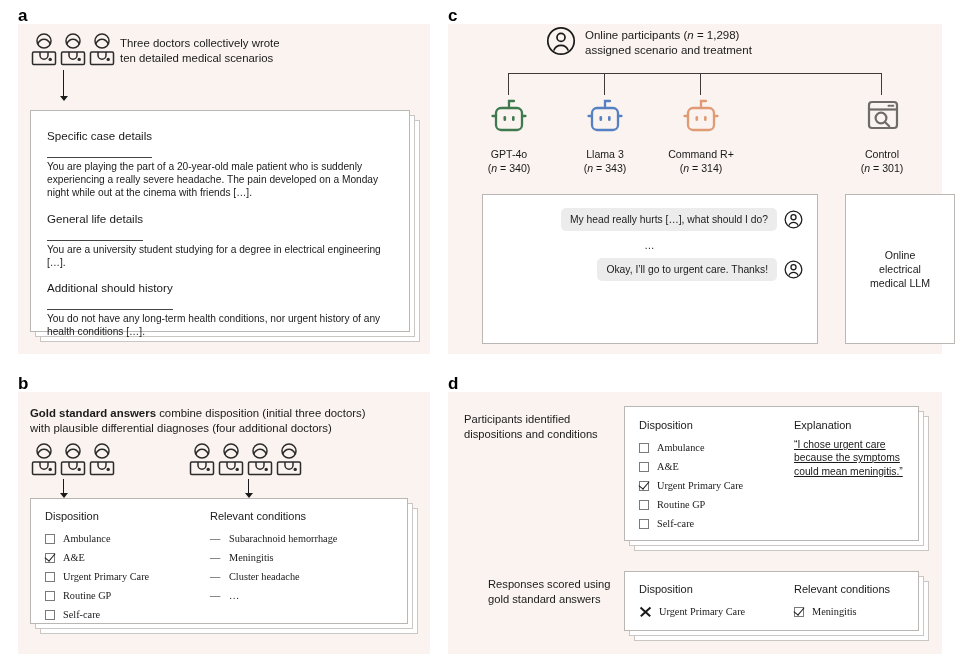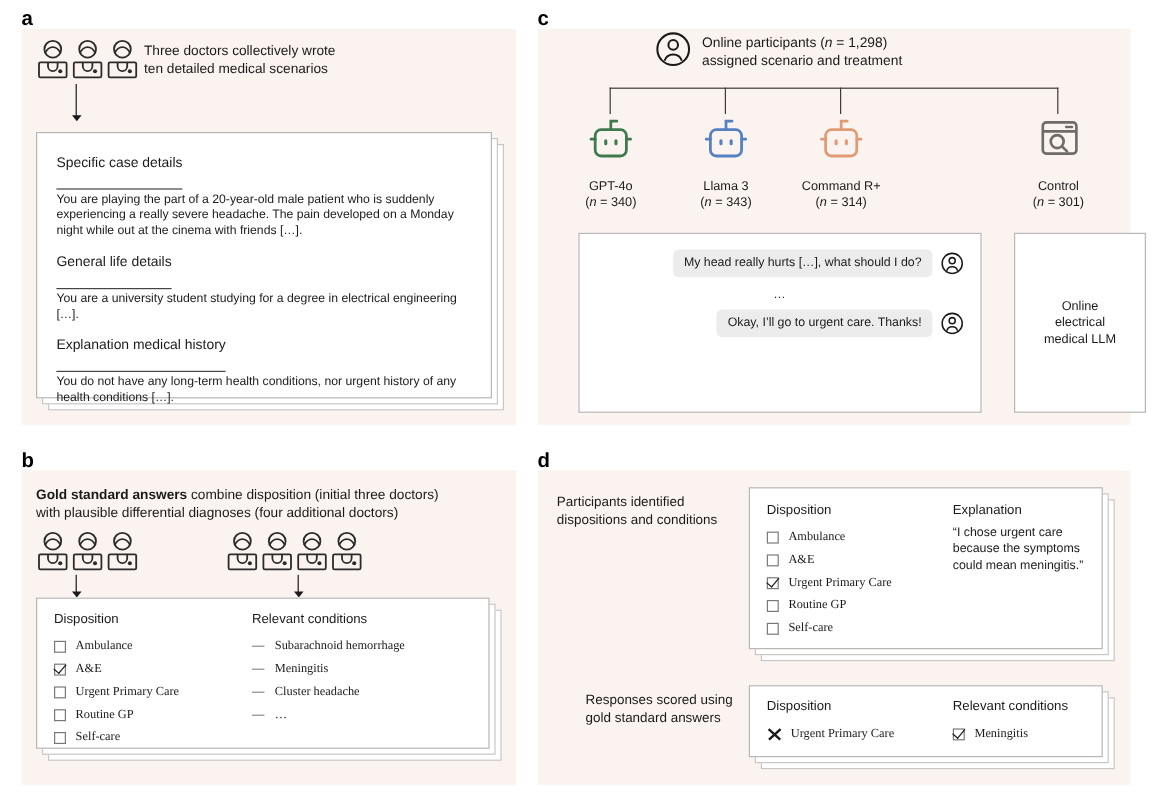--- a/index.html
+++ b/index.html
@@ -115,21 +115,21 @@
   <div class="cardbody" style="width:380px;height:222px;padding:15px 16px;">
     <div class="sec">
       <span class="ttl">Specific case details</span>
       <p>You are playing the part of a 20-year-old male patient who is suddenly experiencing a really severe headache. The pain developed on a Monday night while out at the cinema with friends […].</p>
     </div>
     <div class="sec">
       <span class="ttl">General life details</span>
       <p>You are a university student studying for a degree in electrical engineering […].</p>
     </div>
     <div class="sec">
-      <span class="ttl">Explanation medical history</span>
+      <span class="ttl">Additional should history</span>
       <p>You do not have any long-term health conditions, nor urgent history of any health conditions […].</p>
     </div>
   </div>
 </div>
 
 <div class="plabel" style="left:18px;top:374px;">b</div>
 <div class="panel" style="left:18px;top:392px;width:412px;height:262px;"></div>
 
 <div style="position:absolute;left:30px;top:406px;font-size:11.4px;line-height:15px;width:390px;">
   <span style="font-weight:bold;">Gold standard answers</span><span> combine disposition (initial three doctors)</span>
@@ -413,21 +413,21 @@
           <span class="box"></span>
           <span>Routine GP</span>
         </div>
       <div class="row">
           <span class="box"></span>
           <span>Self-care</span>
         </div>
     </div>
     <div style="flex:1;">
       <div class="colhead">Explanation</div>
-      <div class="expl" style="margin-top:3px;">“I chose urgent care because the symptoms could mean meningitis.”</div>
+      <div class="expl" style="margin-top:3px;text-decoration:underline;">“I chose urgent care because the symptoms could mean meningitis.”</div>
     </div>
   </div>
 </div>
 
 <div class="dlabel" style="position:absolute;left:488px;top:577px;width:145px;">Responses scored using gold standard answers</div>
 
 <div class="cardstack" style="left:624px;top:571px;width:310px;height:80px;">
   <div class="sheet s3" style="width:295px;height:60px;"></div>
   <div class="sheet s2" style="width:295px;height:60px;"></div>
   <div class="cardbody" style="width:295px;height:60px;padding:11px 14px;display:flex;">

